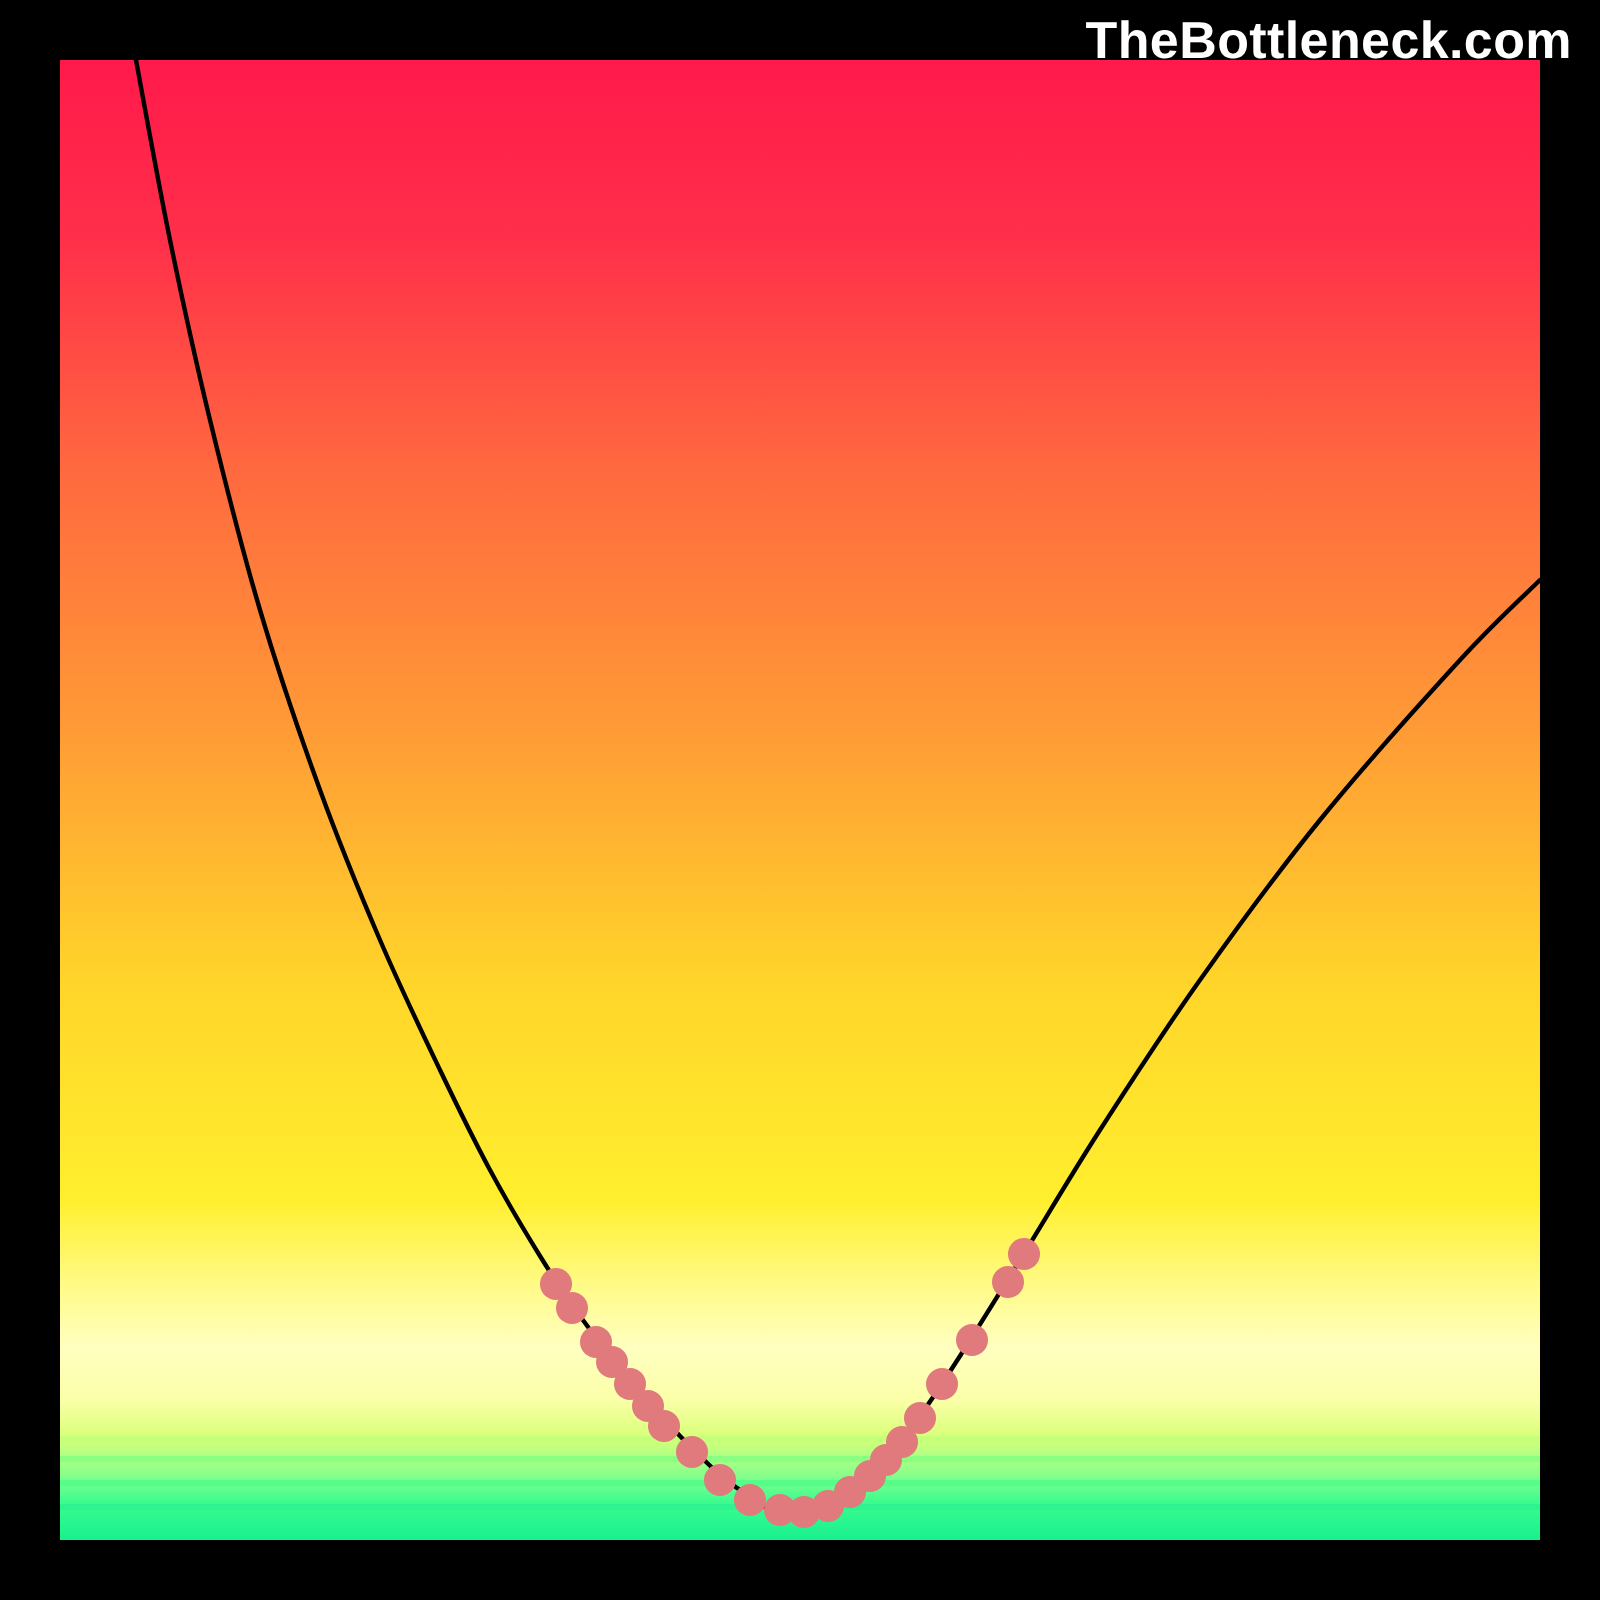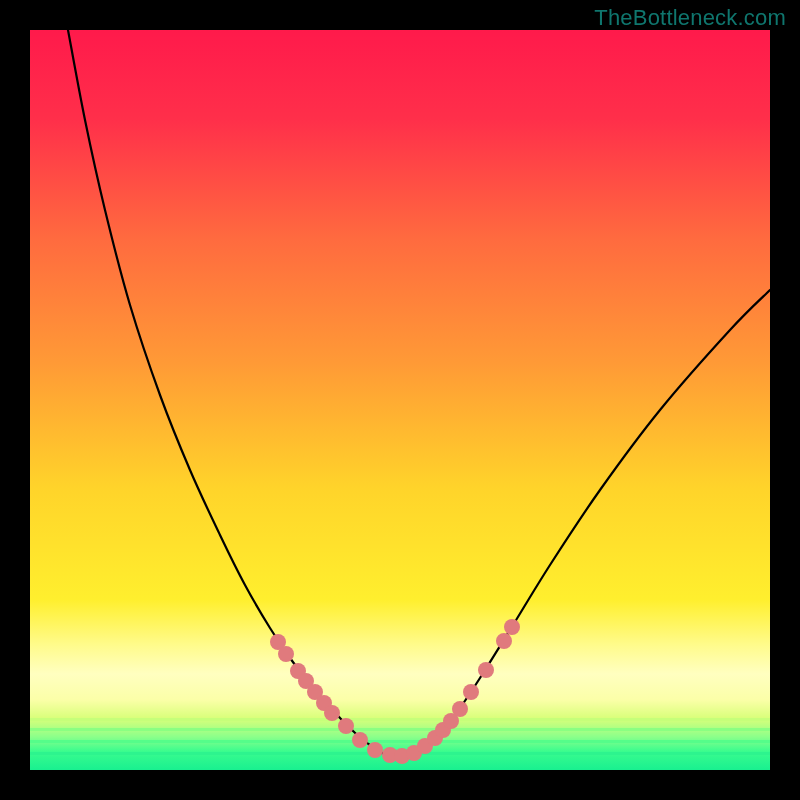--- a/index.html
+++ b/index.html
@@ -40,23 +40,23 @@
     position: absolute;
     left: 0;
     top: 0;
     width: 740px;
     height: 740px;
   }
   .watermark {
     position: absolute;
     top: 5px;
     right: 14px;
-    color: #0f766e;
-    font-size: 22px;
-    font-weight: 400;
+    color: #ffffff;
+    font-size: 26px;
+    font-weight: 700;
     letter-spacing: 0.2px;
   }
 </style>
 </head>
 <body>
 <div class="container">
 
   <div class="plot">
     <svg class="gradient" viewBox="0 0 740 740" preserveAspectRatio="none">
       <defs>

